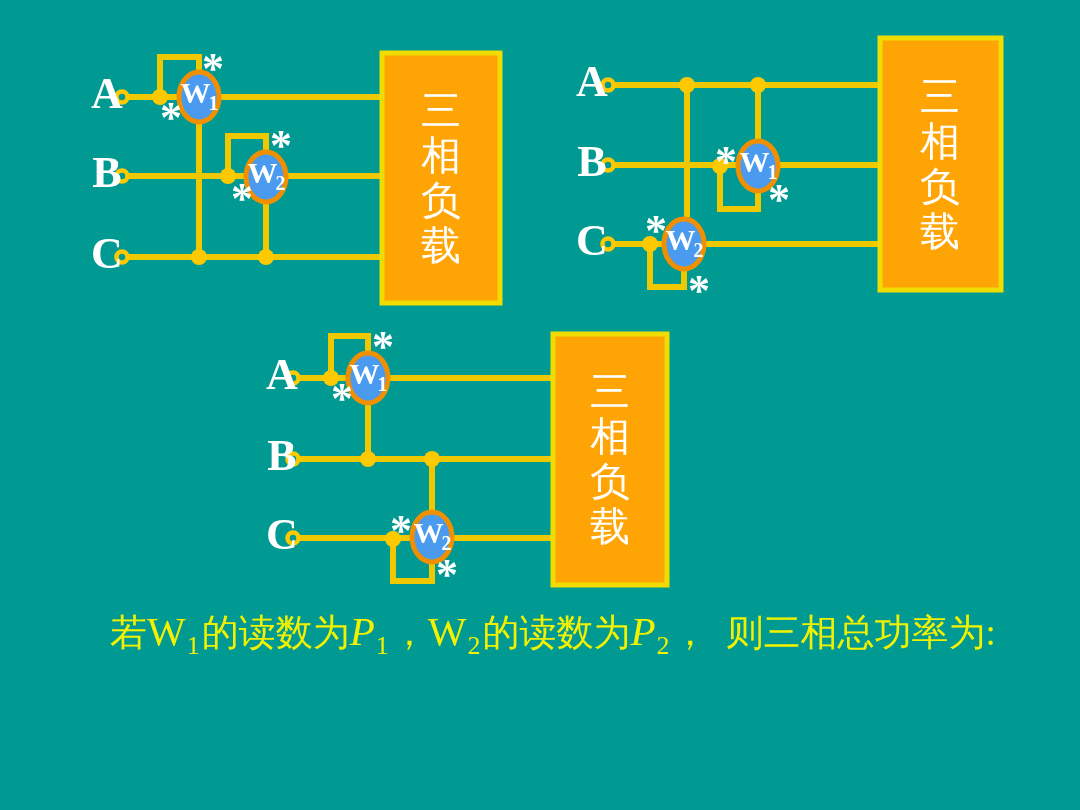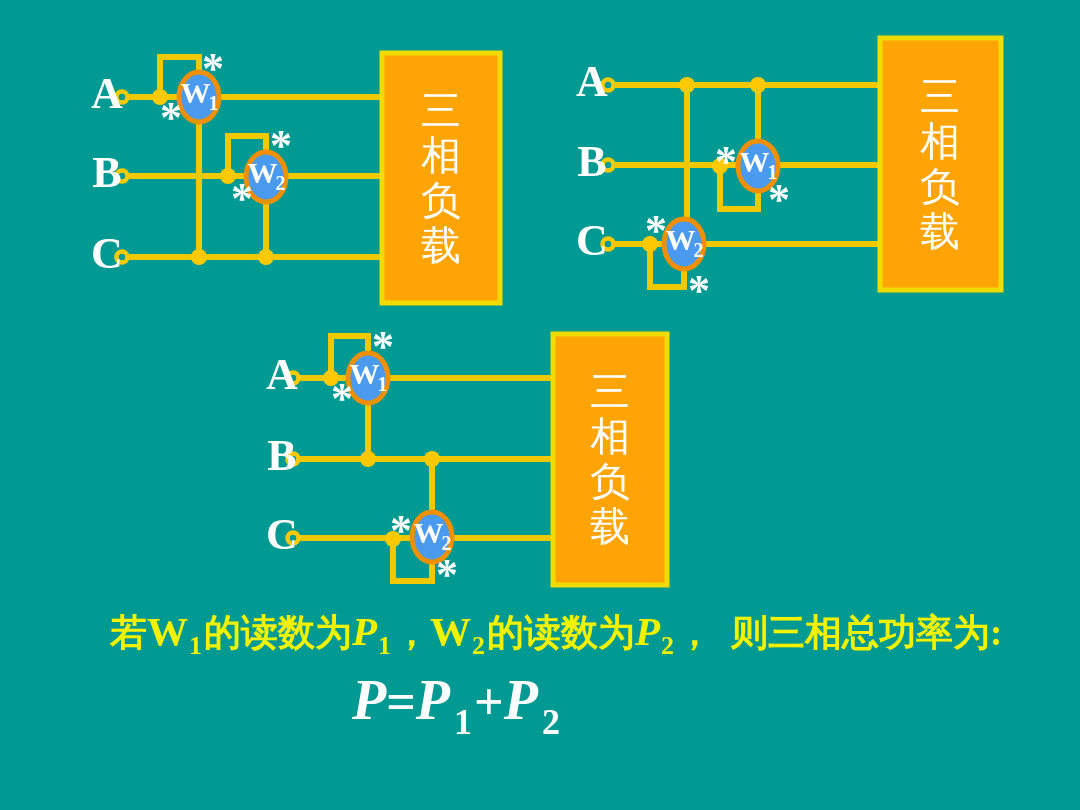--- a/index.html
+++ b/index.html
@@ -43,21 +43,21 @@
     position:absolute;transform:translate(-50%,-34%);
     color:#fff;font-weight:bold;font-size:44px;line-height:1;
   }
   .load-label{
     position:absolute;transform:translate(-50%,-50%);
     display:flex;flex-direction:column;align-items:center;gap:5px;
     color:#fff;font-size:40px;line-height:1;white-space:nowrap;
   }
   .caption{
     position:absolute;left:110px;top:603px;white-space:nowrap;
-    color:var(--caption_text);font-weight:bold;font-size:37px;line-height:1.4;
+    color:var(--caption_text);font-weight:normal;font-size:37px;line-height:1.4;
   }
   .caption .lat{font-size:41px;}
   .caption .it{font-style:italic;}
   .caption sub{font-size:26px;vertical-align:-9px;margin:0 2px 0 1px;font-style:normal;}
   .caption .gap{margin-right:18px;}
   .formula{
     position:absolute;left:352px;top:670px;white-space:nowrap;
     color:var(--formula_text);font-weight:bold;font-size:56px;line-height:1.1;
   }
   .formula .fp{font-style:italic;}
@@ -177,17 +177,14 @@
     <span>三</span>
     <span>相</span>
     <span>负</span>
     <span>载</span>
   </div>
 
   <div class="caption">
     <span>若</span><span class="lat">W</span><sub>1</sub><span>的读数为</span><span class="lat it">P</span><sub>1</sub><span>，</span><span class="lat">W</span><sub>2</sub><span>的读数为</span><span class="lat it">P</span><sub>2</sub><span class="gap">，</span><span>则三相总功率为:</span>
   </div>
 
-  <div class="formula">
-    <span class="fp">P</span><span class="fop">=</span><span class="fp">P</span><sub>1</sub><span class="fop">+</span><span class="fp">P</span><sub>2</sub>
-  </div>
 
 </div>
 
 </body></html>

